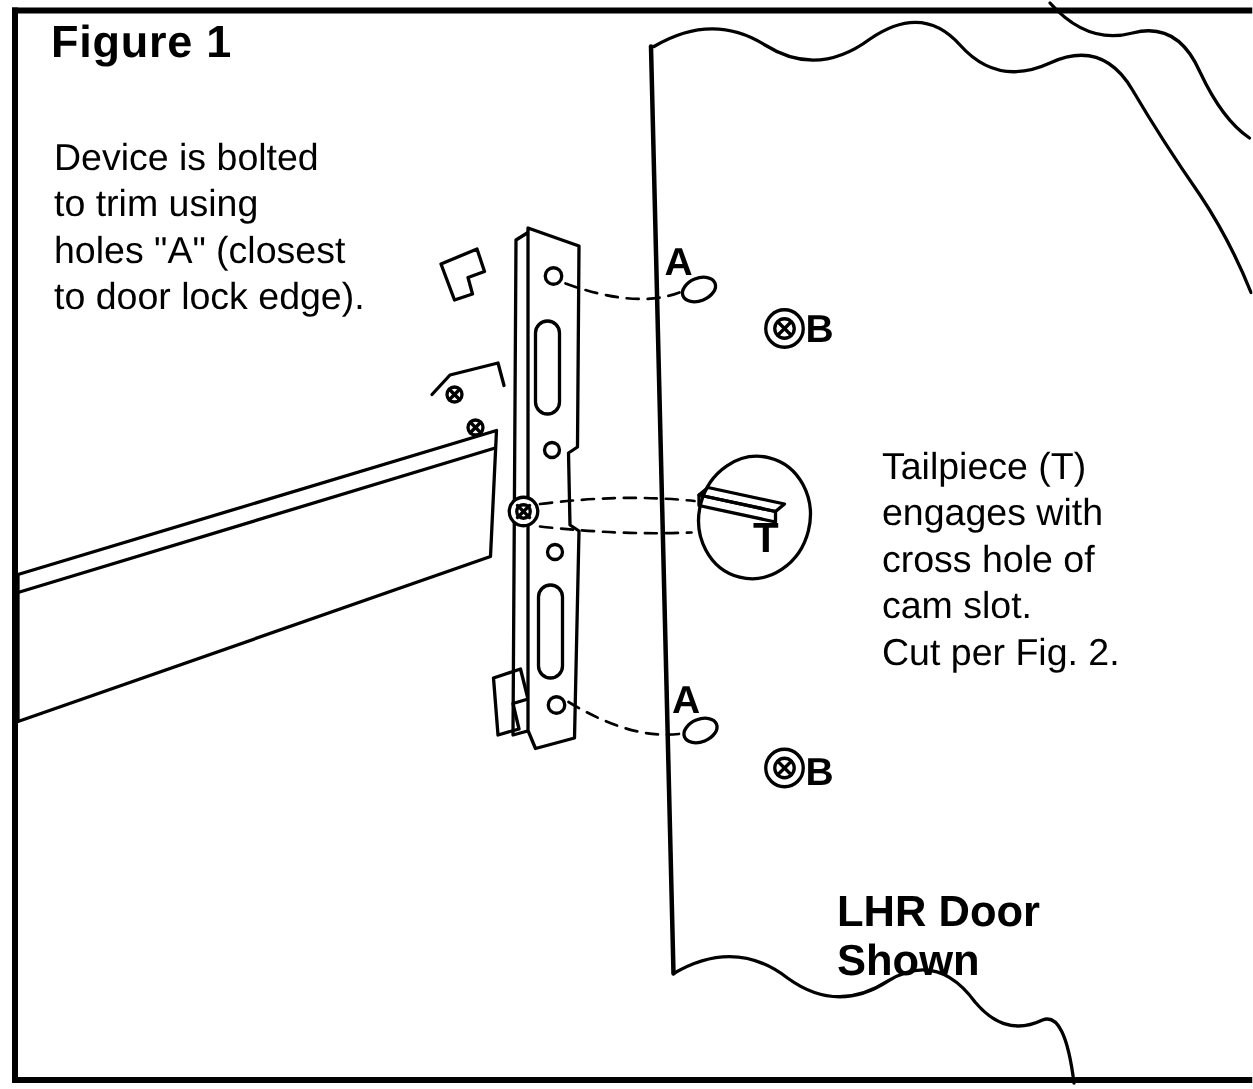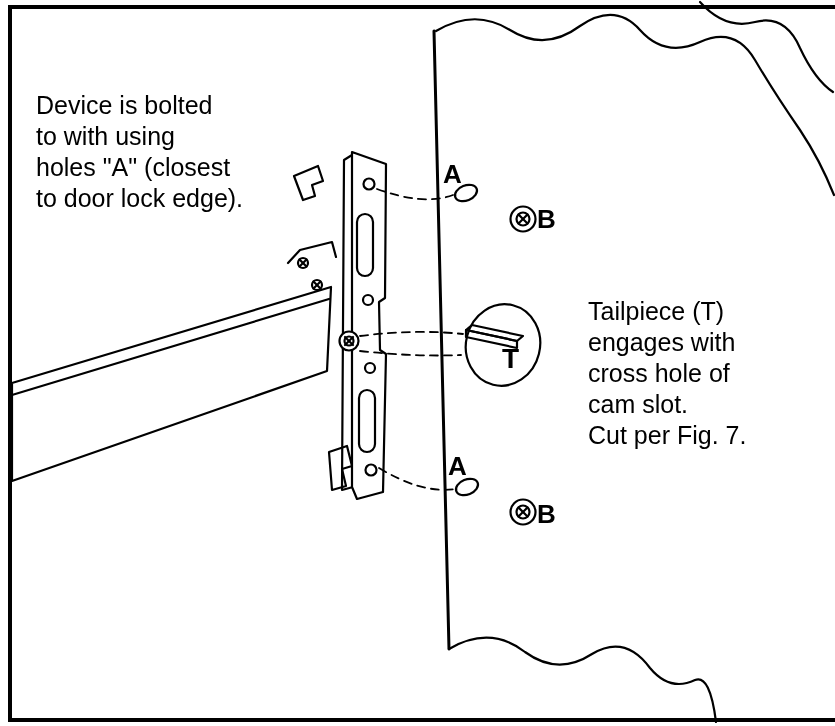--- a/index.html
+++ b/index.html
@@ -117,33 +117,36 @@
       </g>
 
       <g>
         <ellipse cx="503" cy="345" rx="37" ry="41" transform="rotate(14 503 345)" fill="#fff"></ellipse>
         <polygon points="466,330 472,325 523,336 517,341"></polygon>
         <polygon points="466,330 517,341 517,348 466,337"></polygon>
       </g>
     </g>
   </svg>
 
+  <div class="title">Figure 1</div>
 
   <div class="note note-device">Device is bolted
-to with using
+to trim using
 holes "A" (closest
 to door lock edge).</div>
 
   <div class="note note-tailpiece">Tailpiece (T)
 engages with
 cross hole of
 cam slot.
-Cut per Fig. 7.</div>
+Cut per Fig. 2.</div>
 
 
+  <div class="note note-lhr">LHR Door
+Shown</div>
 
   <div class="marker marker-a-top">A</div>
   <div class="marker marker-b-top">B</div>
   <div class="marker marker-a-bottom">A</div>
   <div class="marker marker-b-bottom">B</div>
   <div class="marker marker-t">T</div>
 
   <div class="frame"></div>
 </div>
 

